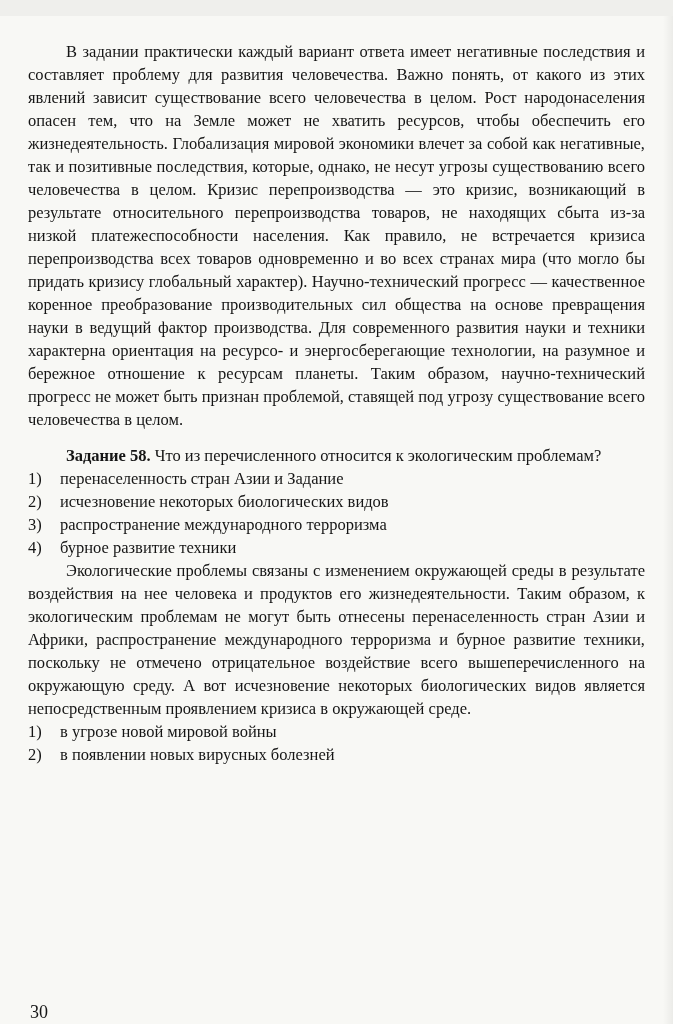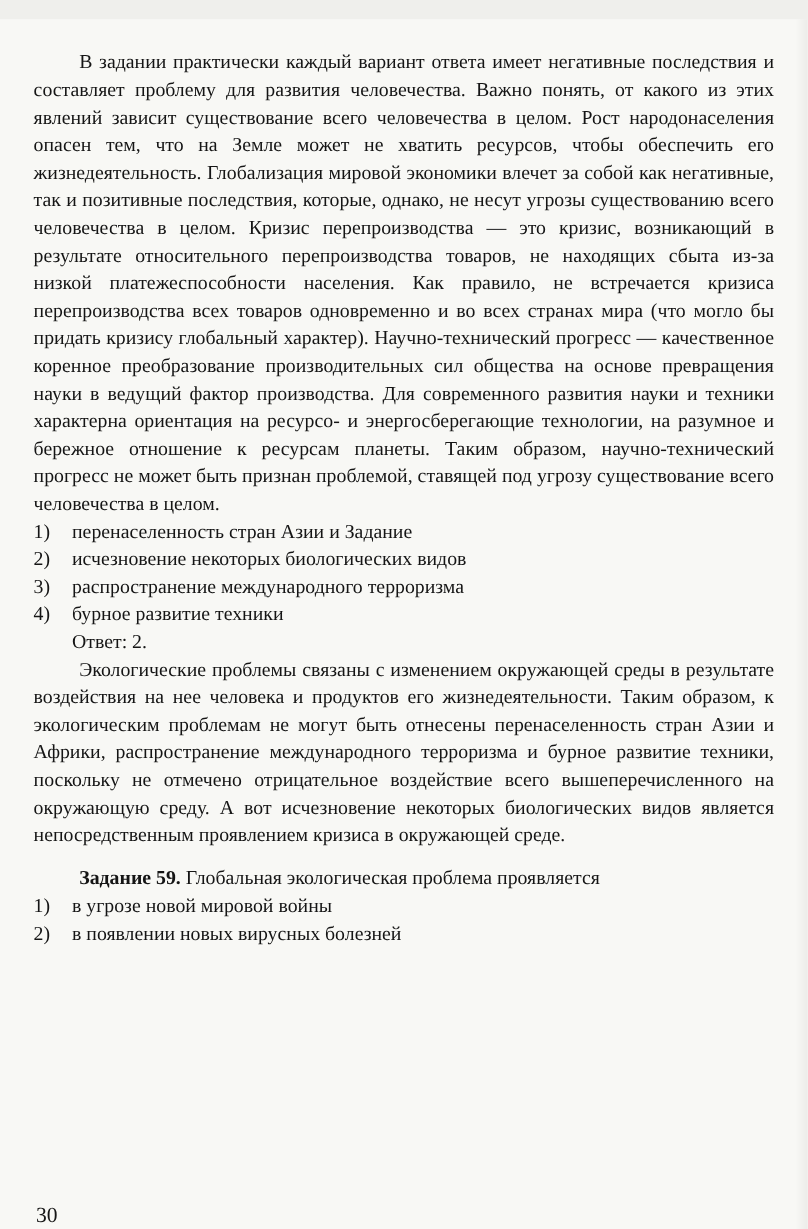--- a/index.html
+++ b/index.html
@@ -70,45 +70,44 @@
   }
 </style>
 </head>
 <body>
 
 <div class="page">
 
   <p class="para">В задании практически каждый вариант ответа имеет негативные последствия и составляет проблему для развития человечества. Важно понять, от какого из этих явлений зависит существование всего человечества в целом. Рост народонаселения опасен тем, что на Земле может не хватить ресурсов, чтобы обеспечить его жизнедеятельность. Глобализация мировой экономики влечет за собой как негативные, так и позитивные последствия, которые, однако, не несут угрозы существованию всего человечества в целом. Кризис перепроизводства — это кризис, возникающий в результате относительного перепроизводства товаров, не находящих сбыта из-за низкой платежеспособности населения. Как правило, не встречается кризиса перепроизводства всех товаров одновременно и во всех странах мира (что могло бы придать кризису глобальный характер). Научно-технический прогресс — качественное коренное преобразование производительных сил общества на основе превращения науки в ведущий фактор производства. Для современного развития науки и техники характерна ориентация на ресурсо- и энергосберегающие технологии, на разумное и бережное отношение к ресурсам планеты. Таким образом, научно-технический прогресс не может быть признан проблемой, ставящей под угрозу существование всего человечества в целом.</p>
 
 
+  <p class="para task"><b class="task-label">Задание 58.</b> <span>Что из перечисленного относится к экологическим проблемам?</span></p>
 
   <div class="options">
     <div class="option">
       <span class="marker">1)</span>
       <span class="option-text">перенаселенность стран Азии и Задание</span>
     </div>
     <div class="option">
       <span class="marker">2)</span>
       <span class="option-text">исчезновение некоторых биологических видов</span>
     </div>
     <div class="option">
       <span class="marker">3)</span>
       <span class="option-text">распространение международного терроризма</span>
     </div>
     <div class="option">
       <span class="marker">4)</span>
       <span class="option-text">бурное развитие техники</span>
     </div>
   </div>
 
-  <p class="answer">Ответ: 2.</p>
 
   <p class="para">Экологические проблемы связаны с изменением окружающей среды в результате воздействия на нее человека и продуктов его жизнедеятельности. Таким образом, к экологическим проблемам не могут быть отнесены перенаселенность стран Азии и Африки, распространение международного терроризма и бурное развитие техники, поскольку не отмечено отрицательное воздействие всего вышеперечисленного на окружающую среду. А вот исчезновение некоторых биологических видов является непосредственным проявлением кризиса в окружающей среде.</p>
 
-  <p class="para task"><b class="task-label">Задание 59.</b> <span>Глобальная экологическая проблема проявляется</span></p>
 
   <div class="options">
     <div class="option">
       <span class="marker">1)</span>
       <span class="option-text">в угрозе новой мировой войны</span>
     </div>
     <div class="option">
       <span class="marker">2)</span>
       <span class="option-text">в появлении новых вирусных болезней</span>
     </div>

